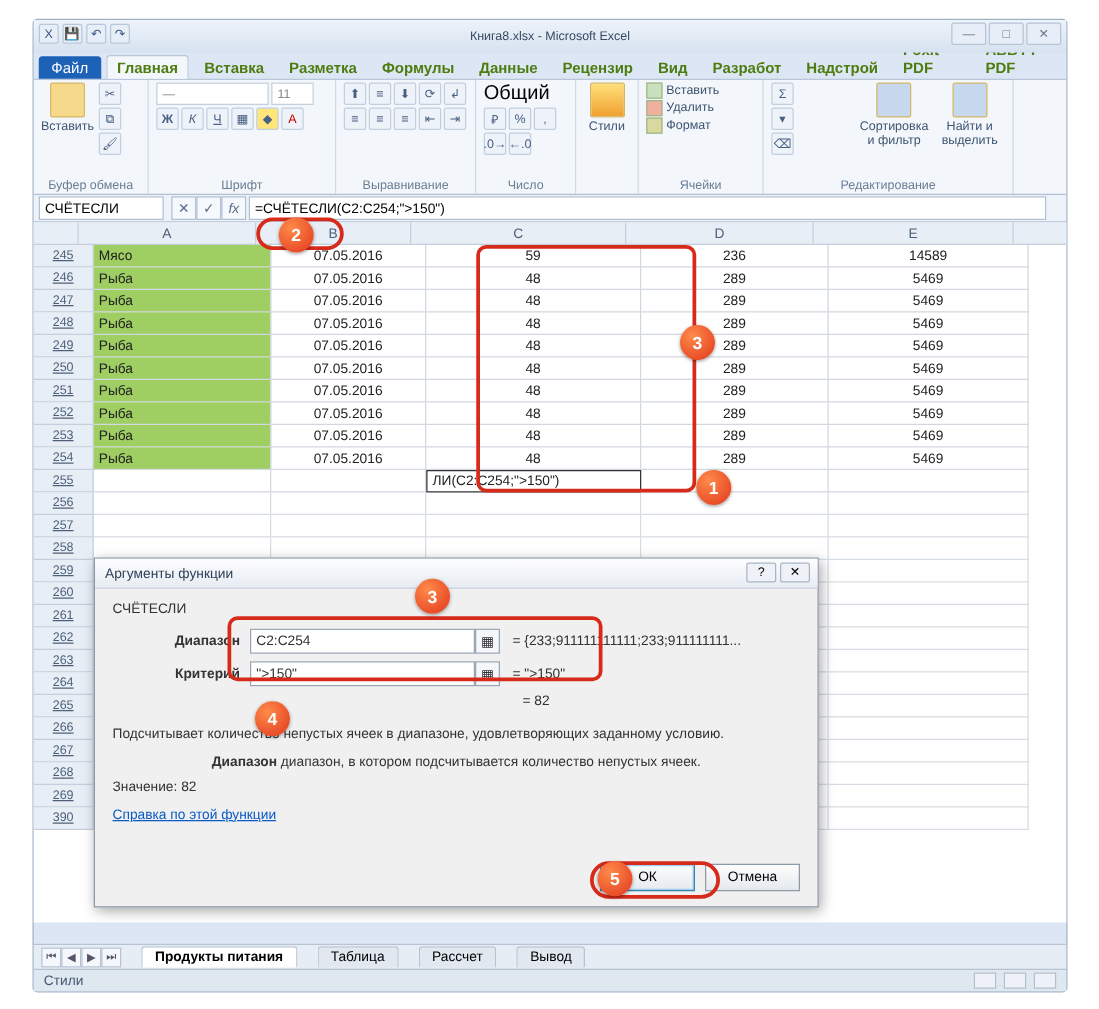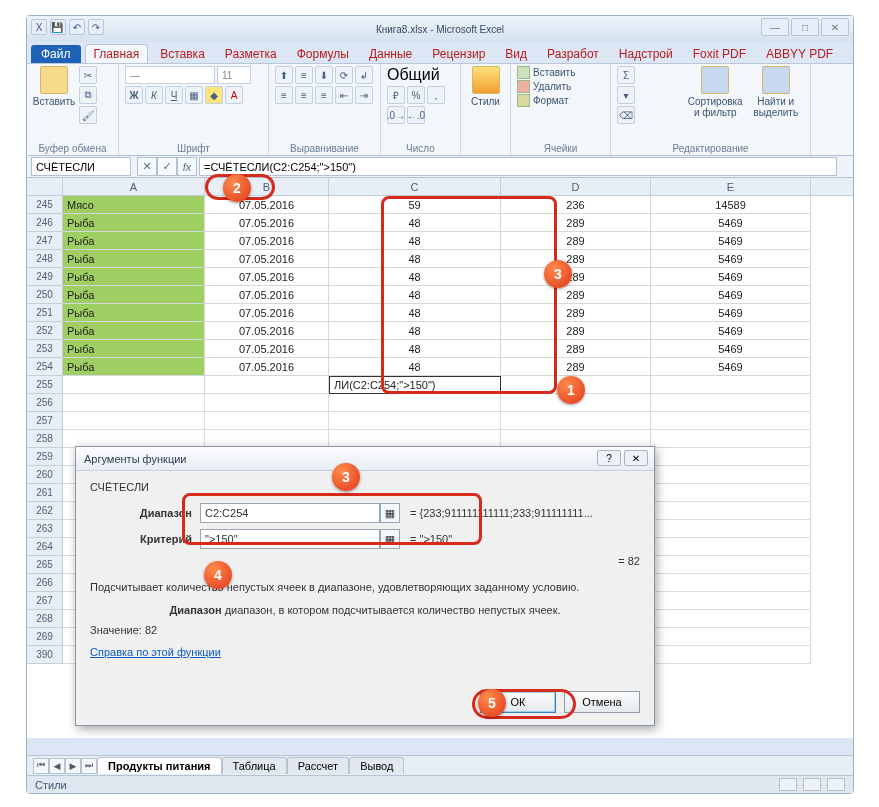--- a/index.html
+++ b/index.html
@@ -10,21 +10,21 @@
 .titlebar { height: 26px; display: flex; align-items: center; justify-content: center; position: relative; background: linear-gradient(#eef3fa,#d6e2f0); }
 .titlebar .qa { position: absolute; left: 4px; top: 3px; display: flex; gap: 3px; }
 .titlebar .qa span { width: 16px; height: 16px; background: #e8eef8; border: 1px solid #b7c7da; border-radius: 2px; display:flex;align-items:center;justify-content:center;font-size:10px;color:#3a5a8a;}
 .titlebar .wincontrols { position: absolute; right: 4px; top: 2px; display: flex; gap: 2px; }
 .titlebar .wincontrols span { width: 28px; height: 18px; background: #e8eef8; border: 1px solid #b5c4d6; border-radius: 2px; display:flex;align-items:center;justify-content:center;font-size:10px;color:#6a7b8f;}
 .titlebar-title { font-size: 10px; color: #374a63; }
 
 
 .tabs { height: 22px; display: flex; align-items: flex-end; padding-left: 4px; gap:4px; background:#dce6f4; border-bottom:1px solid #b8c6d8;}
 .tab-file { background: #1e62b8; color:#fff; padding: 2px 10px; font-size:12px; border-top-left-radius:3px;border-top-right-radius:3px; }
-.tab { padding: 2px 8px; font-size:12px; color:#b91c1c; cursor:default;}
+.tab { padding: 2px 8px; font-size:12px; color:#4d7c0f; cursor:default;font-weight:bold;}
 .tab.active { background:#f3f7fc; border:1px solid #b8c6d8; border-bottom:none; border-top-left-radius:3px;border-top-right-radius:3px; }
 
 
 .ribbon { height: 92px; background:#f3f7fc; display:flex; border-bottom:1px solid #b1c0d3;}
 .group { border-right:1px solid #cfd9e6; padding:2px 6px 0 6px; display:flex; flex-direction:column; justify-content:space-between;}
 .group-label { font-size:10px;color:#6a7d93;text-align:center;padding-bottom:1px;}
 .group-body { display:flex; gap:4px; align-items:flex-start; flex:1;}
 .btn-big { width:42px; display:flex;flex-direction:column;align-items:center;font-size:10px;color:#3d5470;gap:2px;}
 .btn-big .ic { width:28px;height:28px;background:#f6d98a;border:1px solid #d4b866;border-radius:2px;}
 .mini-col { display:flex;flex-direction:column;gap:2px;}
@@ -44,21 +44,21 @@
 .formula-input { flex:1; height:19px; background:#fff;border:1px solid #b1c0d3;font-size:11px;padding:0 4px;display:flex;align-items:center; margin-left:2px; margin-right:16px;}
 
 
 .sheet { position:relative; background:#fff; height:560px; }
 .colheads { display:flex; height:18px; background:#e8eef6; border-bottom:1px solid #c4cfdb;}
 .rowhead-spacer { width:36px;border-right:1px solid #c4cfdb;}
 .colhead { border-right:1px solid #c4cfdb; font-size:11px; color:#4d6079; display:flex;align-items:center;justify-content:center;}
 .colA{width:142px;} .colB{width:124px;} .colC{width:172px;} .colD{width:150px;} .colE{width:160px;}
 .rows { }
 .row { display:flex; height:18px;}
-.rh { width:36px;background:#e8eef6;border-right:1px solid #c4cfdb;border-bottom:1px solid #c4cfdb;font-size:10px;color:#4d6079;display:flex;align-items:center;justify-content:center;}
+.rh { width:48px;background:#e8eef6;border-right:1px solid #c4cfdb;border-bottom:1px solid #c4cfdb;font-size:10px;color:#4d6079;display:flex;align-items:center;justify-content:center;text-decoration:underline;}
 .cell { border-right:1px solid #d2d8e0;border-bottom:1px solid #d2d8e0;font-size:11px;color:#222;padding:0 4px;display:flex;align-items:center;}
 .cell.center{justify-content:center;}
 .cell.a { background:#9fce63; }
 .emptyrows .row .cell { border-right:1px solid #d7dde4;border-bottom:1px solid #d7dde4;}
 
 
 .hl { position:absolute; border:3px solid #d62a1a; border-radius:8px; pointer-events:none;}
 .badge { position:absolute; width:28px;height:28px;border-radius:50%; background:radial-gradient(circle at 35% 30%, #ff8a4a,#e0371c); color:#fff; font-weight:bold; font-size:14px; display:flex;align-items:center;justify-content:center; box-shadow:0 1px 3px rgba(0,0,0,.4);}
 
 
@@ -79,21 +79,21 @@
 .dlg-val { margin-bottom:10px;}
 .dlg-link { color:#0a5bc4; text-decoration:underline; cursor:pointer;}
 .dlg-btns { position:absolute; right:14px; bottom:12px; display:flex; gap:8px;}
 .dlg-btn { width:76px; height:22px; border:1px solid #8f9aa8; background:linear-gradient(#fdfdfd,#e5e9ee); display:flex;align-items:center;justify-content:center; cursor:default;}
 .dlg-btn.primary { border:1px solid #3c7fb1; box-shadow:0 0 0 1px #9fd0ef inset;}
 
 
 .sheettabs { position:absolute; left:0; bottom:18px; right:0; height:20px; background:#e7edf5; border-top:1px solid #b7c3d2; display:flex;align-items:center;padding-left:6px;font-size:11px;}
 .sheettabs .nav { display:flex; gap:0;}
 .sheettabs .nav span{width:16px;height:16px;border:1px solid #b7c3d2;background:#f4f7fb;display:flex;align-items:center;justify-content:center;font-size:9px;color:#556;}
-.sheettab { padding:2px 10px; background:#fff; border:1px solid #b7c3d2; border-bottom:none; margin-left:0; border-top-left-radius:3px;border-top-right-radius:3px;}
+.sheettab { padding:2px 10px; background:#fff; border:1px solid #b7c3d2; border-bottom:none; margin-left:16px; border-top-left-radius:3px;border-top-right-radius:3px;}
 .sheettab.inact { background:#e2e8f0;}
 .statusbar { position:absolute;left:0;right:0;bottom:0;height:18px;background:#dfe7f1;border-top:1px solid #b7c3d2;font-size:11px;color:#45586f;padding:0 8px;display:flex;align-items:center;justify-content:space-between;}
 .sbar-r{display:flex;gap:6px;align-items:center;}
 .sbar-r span{width:18px;height:13px;border:1px solid #b2bfcd;background:#eef2f8;}
 </style>
 </head>
 <body>
 
 <div class="window">
 
@@ -507,21 +507,21 @@
         <div class="dlg-inp">C2:C254</div>
         <div class="dlg-pick">▦</div>
         <div class="dlg-eq">= <span>{233;911111111111;233;911111111...</span></div>
       </div>
       <div class="dlg-row">
         <div class="dlg-lbl">Критерий</div>
         <div class="dlg-inp">"&gt;150"</div>
         <div class="dlg-pick">▦</div>
         <div class="dlg-eq">= <span>"&gt;150"</span></div>
       </div>
-      <div class="dlg-row" style="padding-left:318px;justify-content:flex-end;">
+      <div class="dlg-row" style="padding-left:318px;">
         <div class="dlg-eq">= <span>82</span></div>
       </div>
       <div class="dlg-desc">Подсчитывает количество непустых ячеек в диапазоне, удовлетворяющих заданному условию.</div>
       <div class="dlg-desc2"><b>Диапазон</b><span> диапазон, в котором подсчитывается количество непустых ячеек.</span></div>
       <div class="dlg-val"><span>Значение:</span> <span>82</span></div>
       <div class="dlg-link">Справка по этой функции</div>
     </div>
     <div class="dlg-btns">
       <div class="dlg-btn primary">ОК</div>
       <div class="dlg-btn">Отмена</div>

